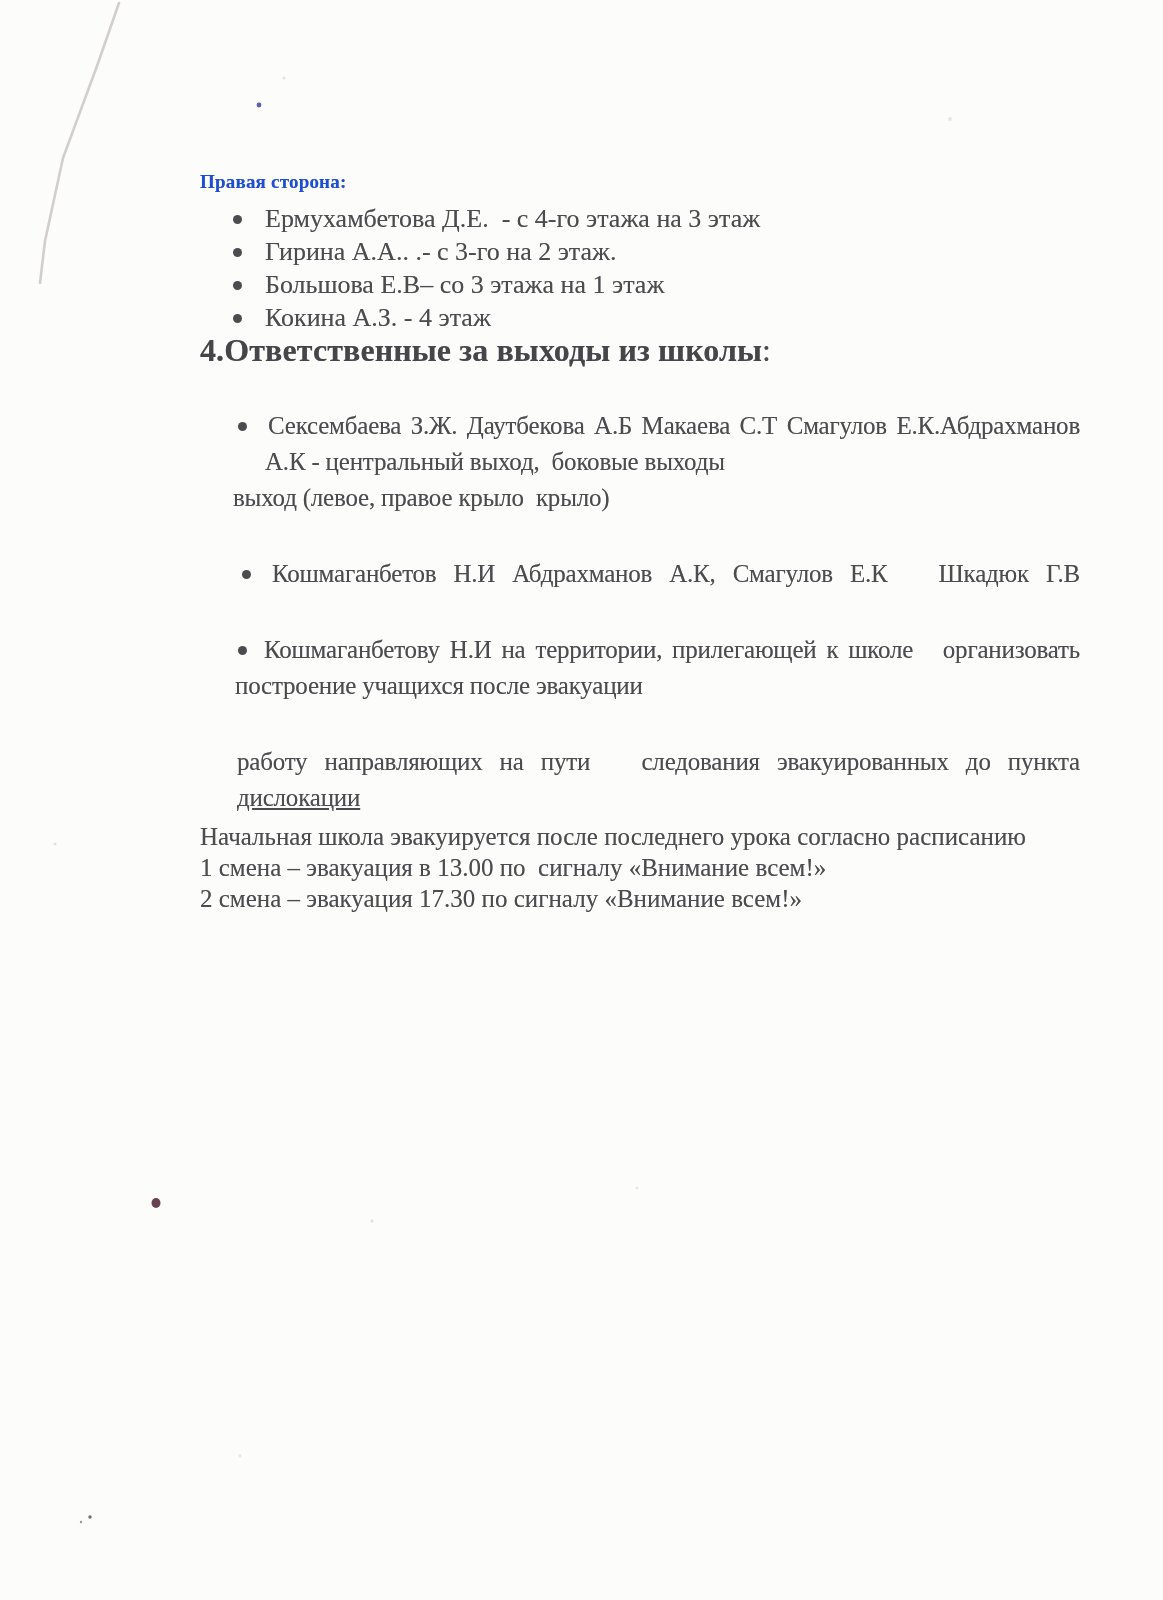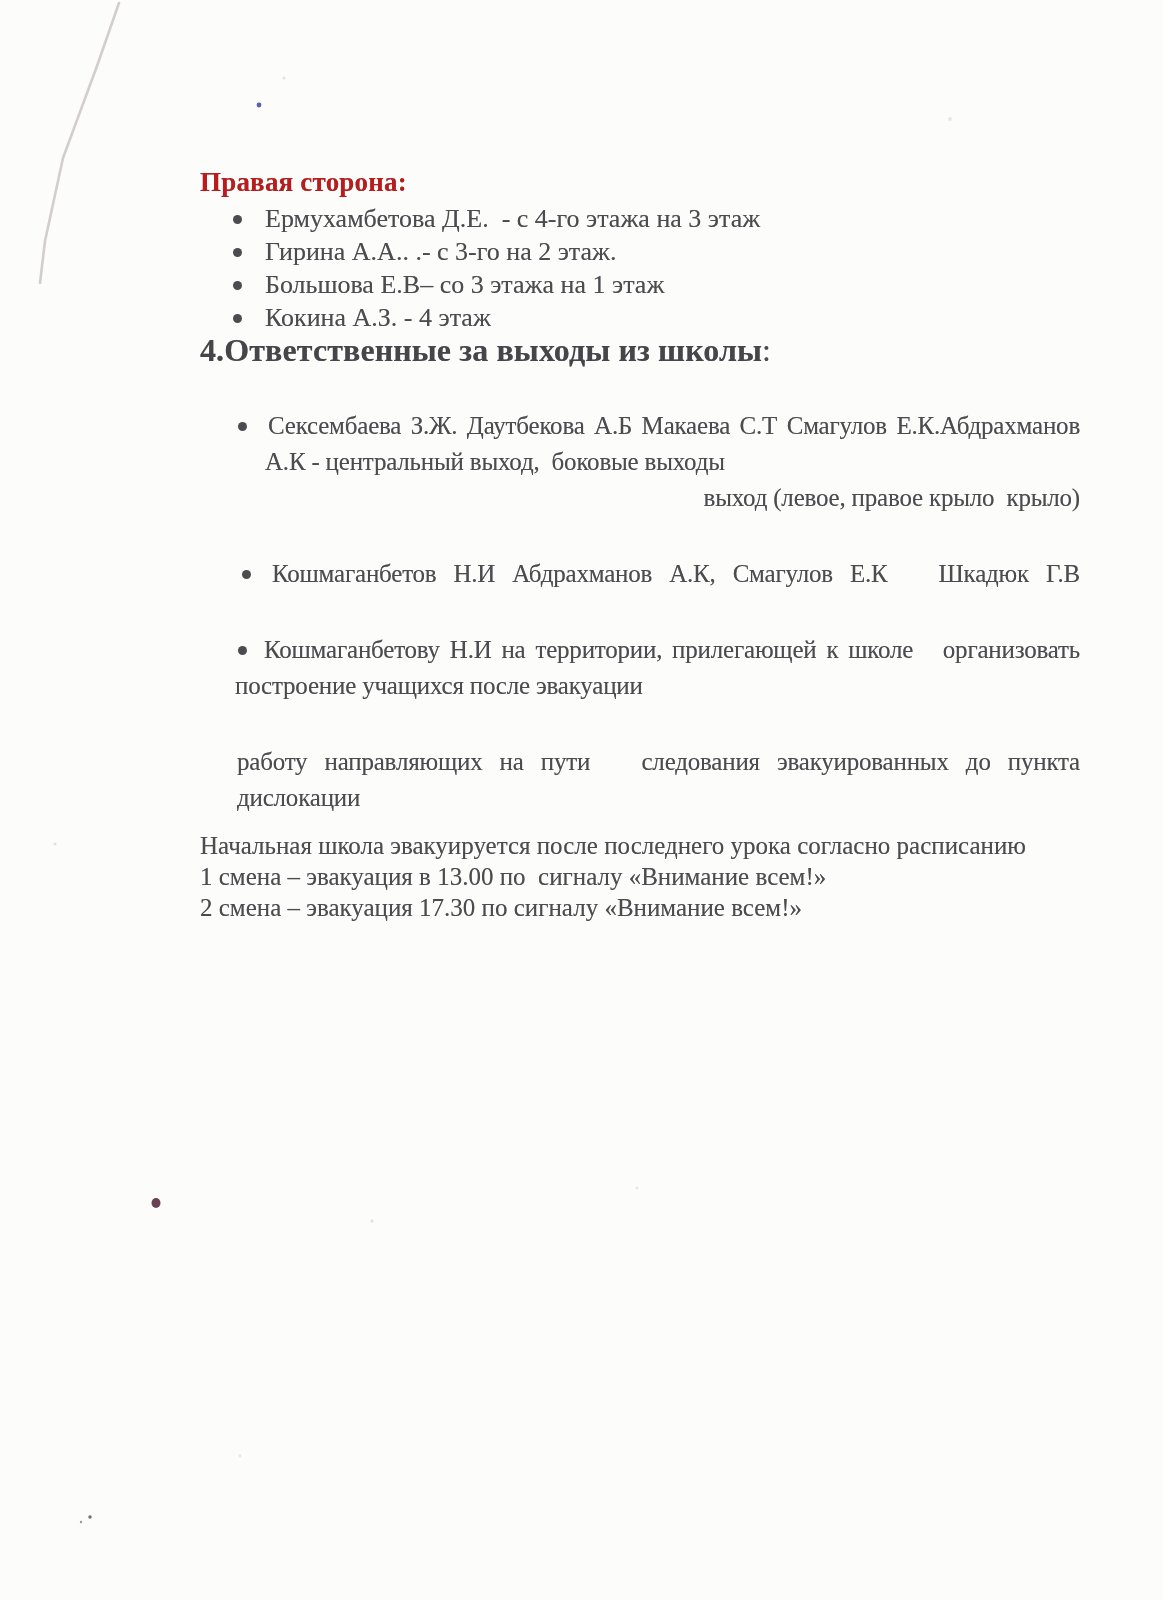--- a/index.html
+++ b/index.html
@@ -10,44 +10,44 @@
     overflow:hidden;
     font-family:"Liberation Serif","DejaVu Serif",serif;
   }
   .overlay{position:absolute;left:0;top:0;width:1163px;height:1600px;pointer-events:none;}
   .content{
     position:absolute;left:200px;top:164px;width:880px;
     color:#4c4c50;
     text-shadow:0 0 0.6px rgba(70,70,75,0.45);
   }
   .h1{
-    font-weight:bold;font-size:27px;line-height:36px;height:38px;
-    color:#b91c1c;letter-spacing:0.2px;
+    font-weight:bold;font-size:19px;line-height:36px;height:38px;
+    color:#1d4ed8;letter-spacing:0.2px;
   }
   .li{position:relative;height:33px;line-height:33px;font-size:26px;padding-left:65px;overflow:hidden;}
   .h2{font-weight:bold;font-size:32px;line-height:33px;height:34px;color:#46464a;letter-spacing:0.1px;}
   .h2 .hc{font-weight:normal;color:#4c4c50;}
   .s4{position:relative;height:36px;line-height:36px;font-size:25px;letter-spacing:-0.2px;overflow:hidden;}
   .just{text-align:justify;text-align-last:justify;word-spacing:-1.2px;margin-top:40px;}
   .dot{
     position:absolute;top:50%;margin-top:-4px;width:9px;height:9px;border-radius:50%;
     background:#4c4c50;
   }
   .d1{left:33px;}
   .b1{left:38px;}.b2{left:44px;}.b3{left:42px;}.b4{left:38px;}
   .p1a{padding-left:68px;}
   .p1b{padding-left:65px;}
   .p2a{padding-left:76px;}
-  .p2b{padding-left:33px;text-align:right;}
+  .p2b{padding-left:33px;}
   .p3a{padding-left:72px;}
   .p3b{padding-left:35px;}
   .p4a{padding-left:64px;}
   .p4b{padding-left:37px;}
-  .p4c{padding-left:37px;}
-  .sched{margin-top:14px;}
+  .p4c{padding-left:37px;text-decoration:underline;}
+  .sched{margin-top:5px;}
   .sl{height:31px;line-height:31px;font-size:25px;overflow:hidden;}
 </style>
 </head>
 <body>
 
 <div class="scan">
 
   <svg class="overlay" viewBox="0 0 1163 1600" xmlns="http://www.w3.org/2000/svg">
     <polyline points="119,3 97,66 63,158 45,241 40,283" fill="none" stroke-width="2.6" stroke-linecap="round" opacity="0.9" stroke="#cdc9c7"></polyline>
     <circle cx="259" cy="105" r="2.4" opacity="0.85" fill="#4040a8"></circle>

